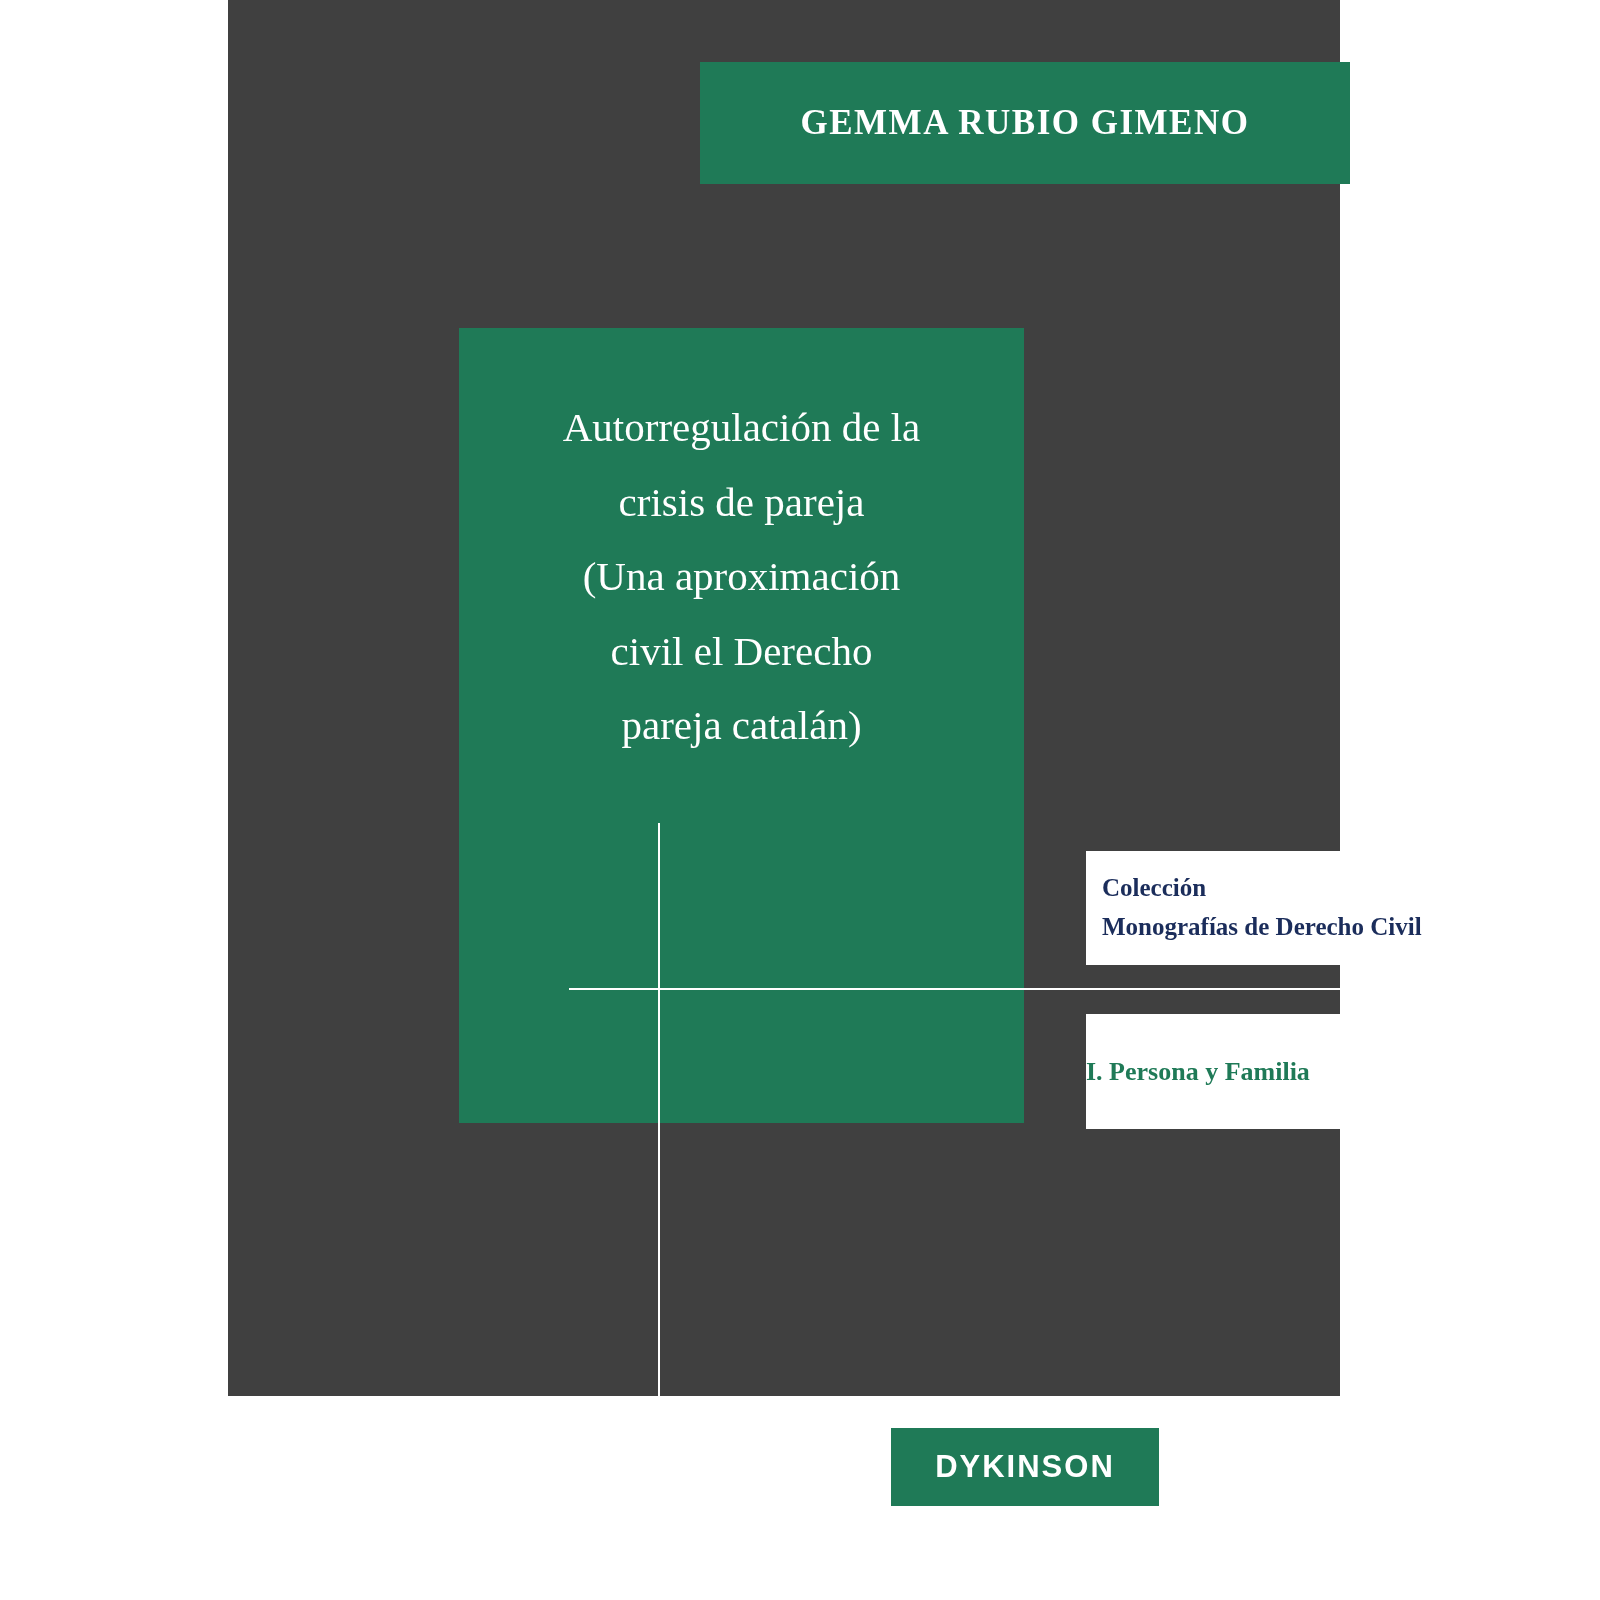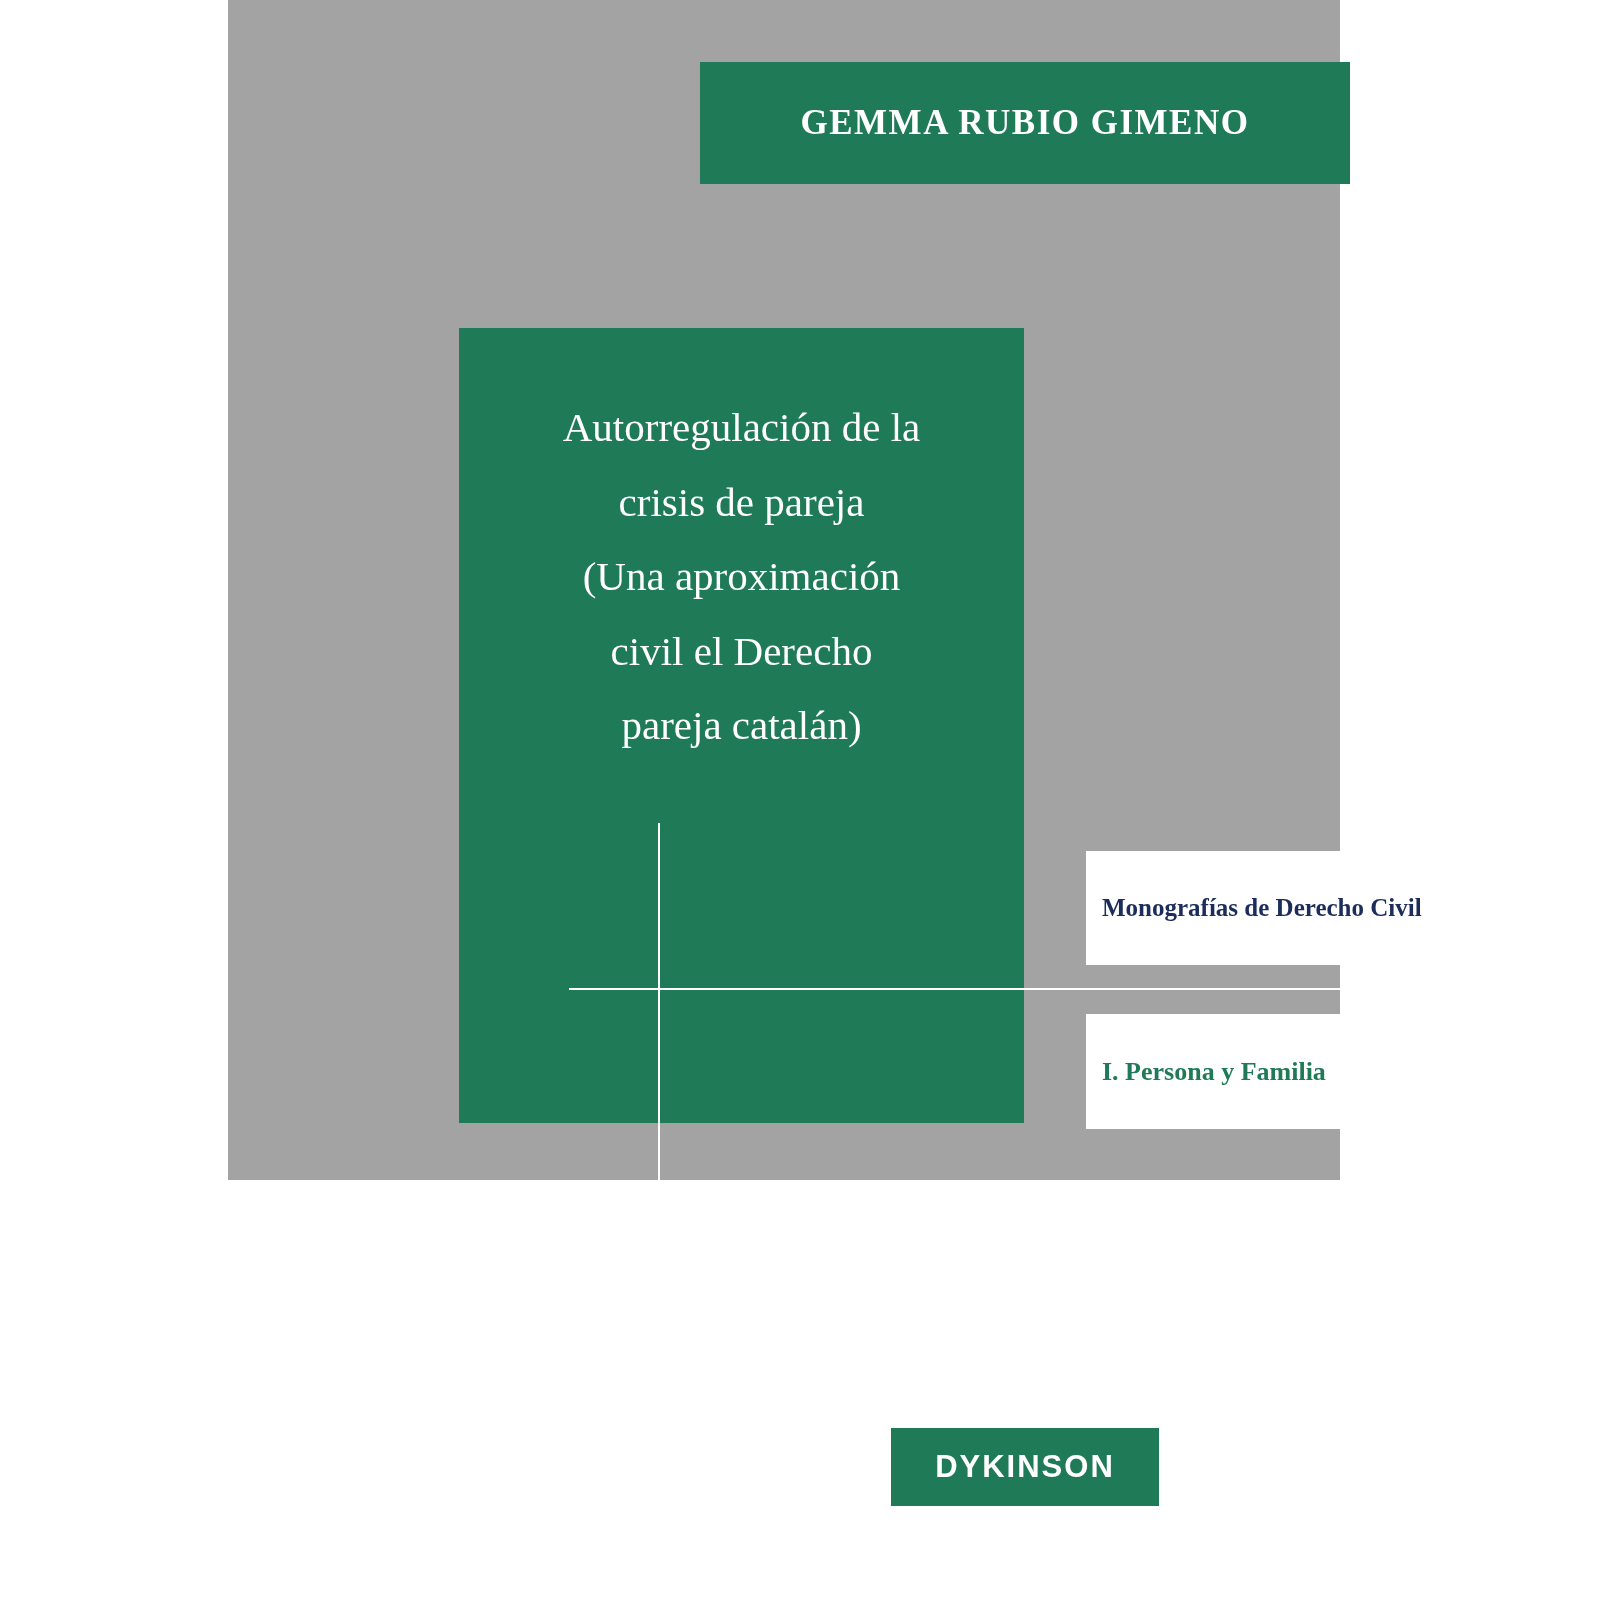--- a/index.html
+++ b/index.html
@@ -12,22 +12,22 @@
     height: 1600px;
     font-family: "Liberation Serif", serif;
     overflow: hidden;
   }
 
   .cover {
     position: absolute;
     left: 228px;
     top: 0px;
     width: 1112px;
-    height: 1180px;
-    background: #a3a3a3;
+    height: 1396px;
+    background: #404040;
   }
 
   
   .author-band {
     position: absolute;
     left: 472px;
     top: 62px;
     width: 650px;
     height: 122px;
     background: #1f7a57;
@@ -111,21 +111,20 @@
   
   .series-box {
     position: absolute;
     left: 858px;
     top: 1014px;
     width: 437px;
     height: 115px;
     background: #ffffff;
     display: flex;
     align-items: center;
-    padding-left: 16px;
     box-sizing: border-box;
   }
   .series-box .series-text {
     color: #1f7a57;
     font-size: 26px;
     font-weight: bold;
     font-family: "Liberation Serif", serif;
   }
 
   
@@ -164,20 +163,21 @@
       <div>(Una aproximación</div>
       <div>civil el Derecho</div>
       <div>pareja catalán)</div>
     </div>
   </div>
 
   <div class="vline"></div>
   <div class="hline"></div>
 
   <div class="collection-box">
+    <div class="line">Colección</div>
     <div class="line">Monografías de Derecho Civil</div>
   </div>
 
   <div class="series-box">
     <div class="series-text">I.  Persona y Familia</div>
   </div>
 
   <div class="publisher-band">
     <div class="pub-text">DYKINSON</div>
   </div>

